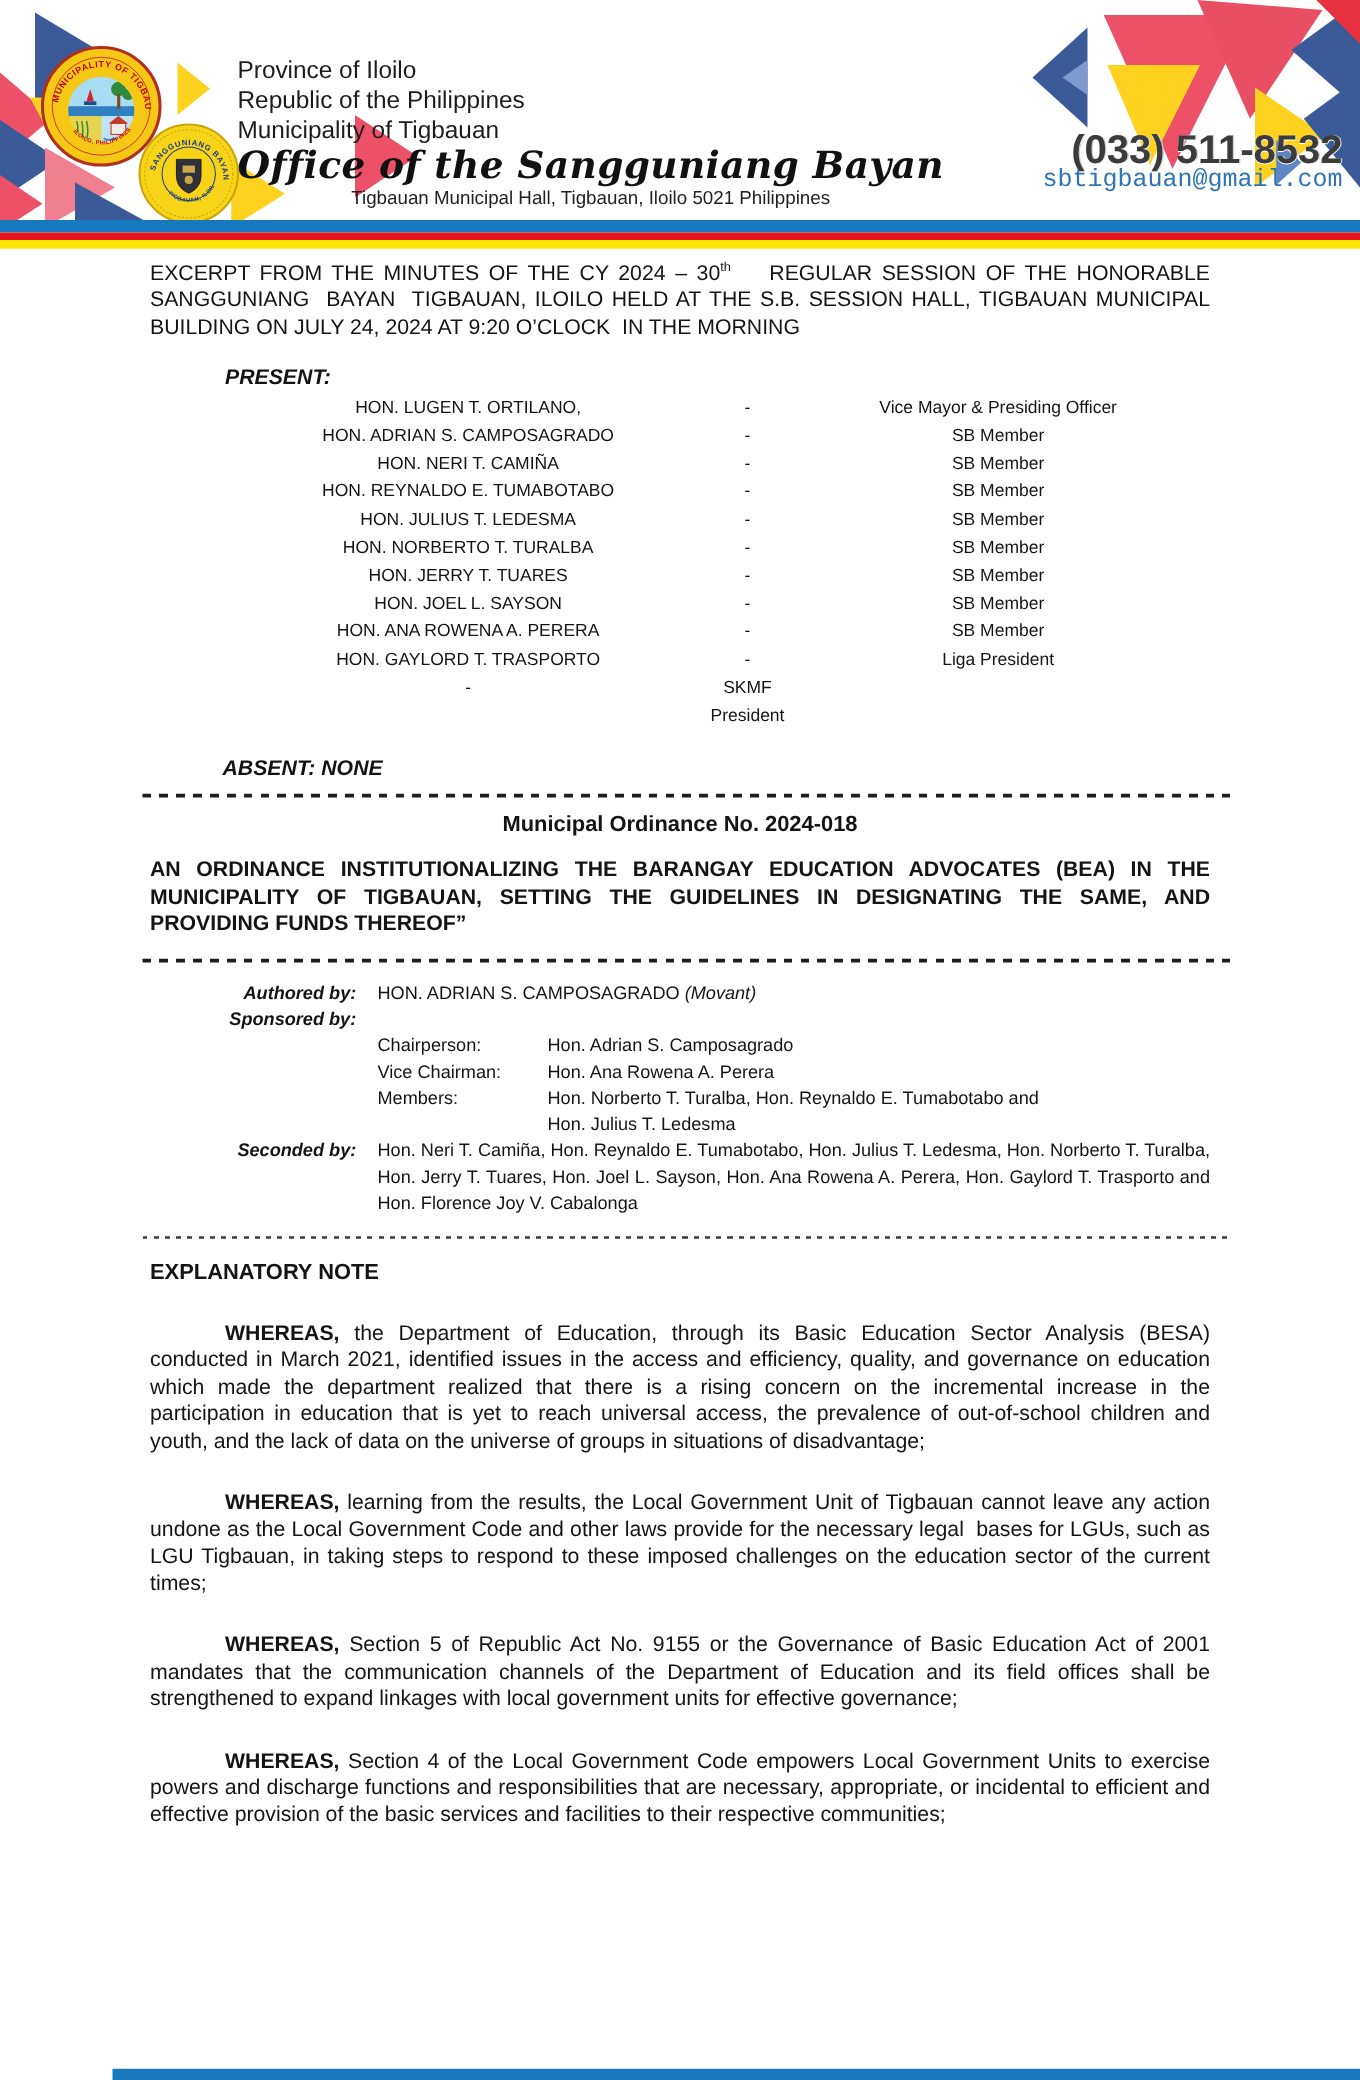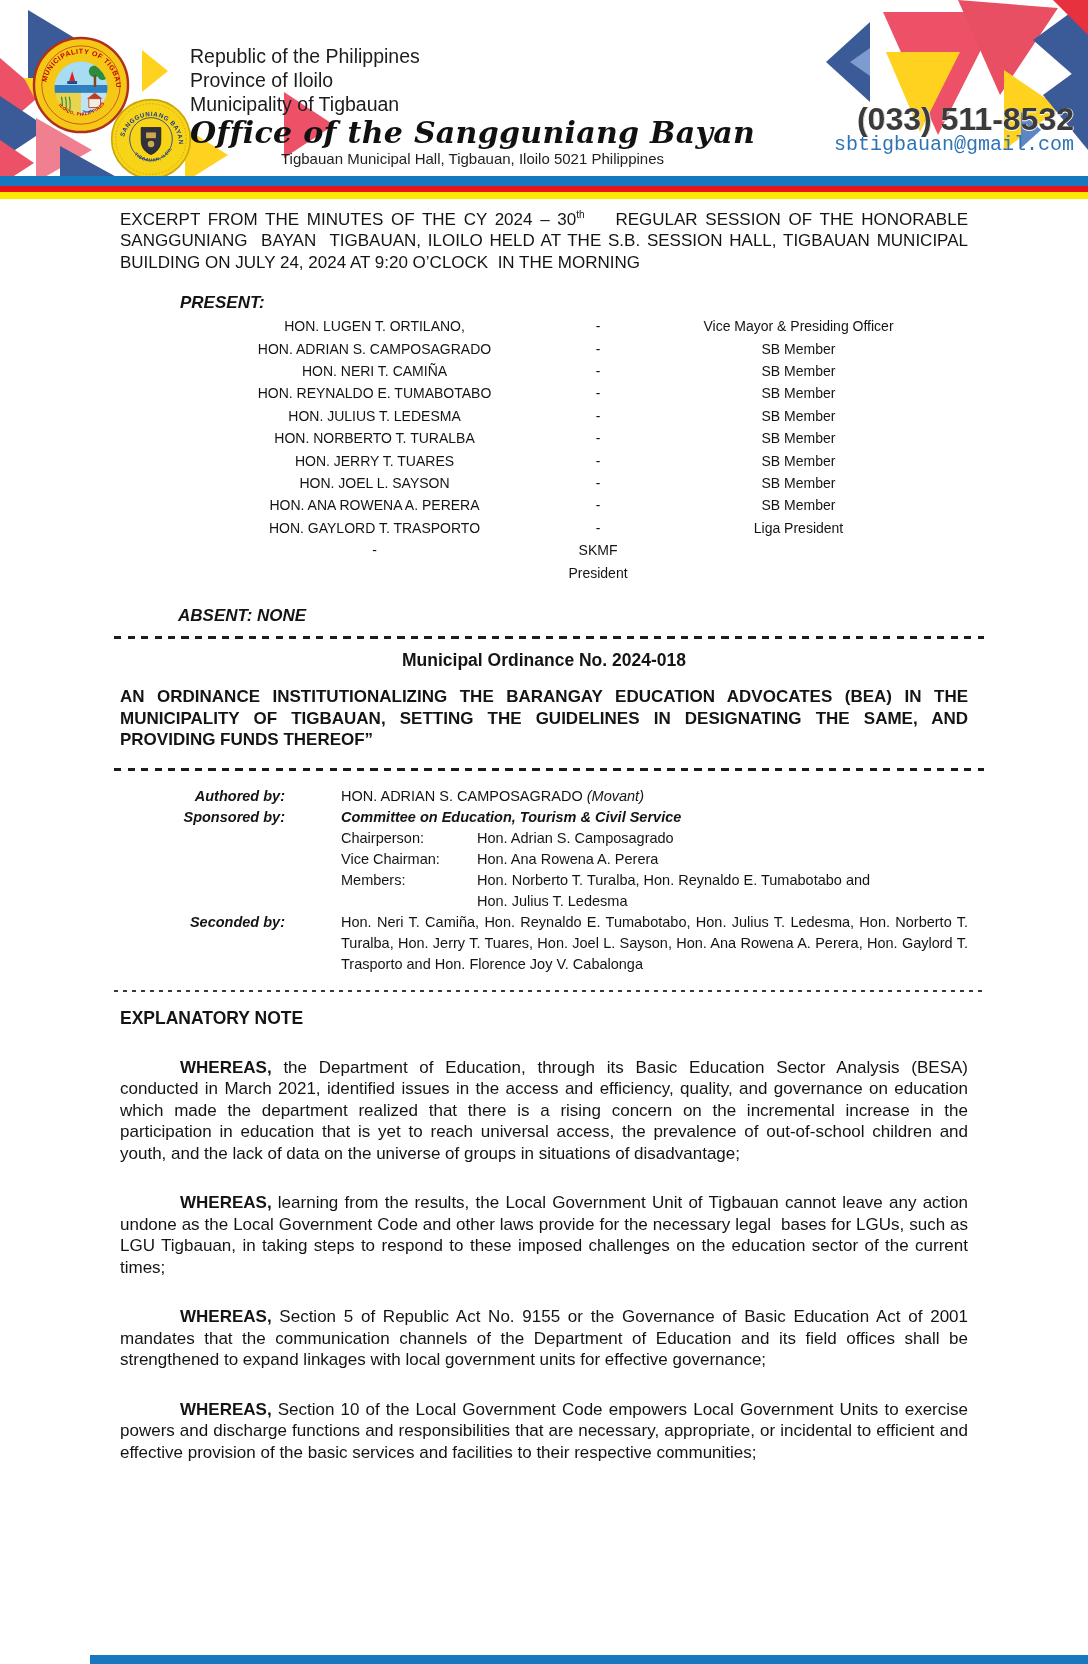--- a/index.html
+++ b/index.html
@@ -49,21 +49,21 @@
   .sep { margin-top:10px; height:3px; width:870px; margin-left:-6px;
          background:repeating-linear-gradient(90deg,#1d1d1d 0 7px,transparent 7px 13.5px); }
   .sep-fine { margin-top:15px; height:2px; width:870px; margin-left:-6px;
          background:repeating-linear-gradient(90deg,#3a3a3a 0 4px,transparent 4px 9px); }
 
   .ord-number { margin-top:11px; text-align:center; font-weight:bold; font-size:17.5px; }
   .ord-title  { margin-top:15px; font-weight:bold; font-size:17px;
                 line-height:21.5px; text-align:justify; }
 
   .attribution { margin-top:15px; font-size:14.5px; line-height:21px; }
-  .attr-row { display:grid; grid-template-columns:165px 1fr; column-gap:56px; }
+  .attr-row { display:grid; grid-template-columns:165px 1fr; column-gap:17px; }
   .attr-label { text-align:right; font-weight:bold; font-style:italic; }
   .attr-bold-italic { font-weight:bold; font-style:italic; }
   .attr-sub { display:grid; grid-template-columns:136px 1fr; }
   .attr-note { font-style:italic; }
   .attr-seconded { text-align:justify; }
 
   .expl-heading { margin-top:16px; text-align:left; font-weight:bold; font-size:17.5px; }
   .whereas { font-size:17px; line-height:21.5px; text-align:justify;
              text-indent:60px; margin:28px 0 0 0; }
   .whereas .lead { font-weight:bold; }
@@ -149,22 +149,22 @@
       <circle cx="50" cy="50" r="26" fill="#f7d417" stroke="#1a3a8c" stroke-width="1"></circle>
       <path d="M38,36 h24 v16 c0,10 -7,15 -12,17 c-5,-2 -12,-7 -12,-17 z" fill="#31313d" stroke="#111" stroke-width="0.8"></path>
       <rect x="44" y="42" width="12" height="7" fill="#caa94a"></rect>
       <circle cx="50" cy="56" r="4" fill="#caa94a"></circle>
       <text font-size="5.6" font-weight="bold" fill="#1a3a8c" letter-spacing="0.5" font-family="Liberation Sans, sans-serif">
         <textPath href="#s2bot" startOffset="16%">TIGBAUAN, ILOILO</textPath>
       </text>
     </svg>
 
     <div class="header-text">
+      <div class="h-line">Province of Iloilo</div>
       <div class="h-line">Republic of the Philippines</div>
-      <div class="h-line">Province of Iloilo</div>
       <div class="h-line">Municipality of Tigbauan</div>
       <div class="h-office">Office of the Sangguniang Bayan</div>
       <div class="h-address">Tigbauan Municipal Hall, Tigbauan, Iloilo 5021 Philippines</div>
     </div>
 
     <div class="contact">
       <div class="c-phone">(033) 511-8532</div>
       <div class="c-email">sbtigbauan@gmail.com</div>
     </div>
 
@@ -247,21 +247,20 @@
 
     <div class="sep" style="margin-top:7px"></div>
 
     <div class="attribution">
       <div class="attr-row">
         <span class="attr-label">Authored by:</span>
         <span><span>HON. ADRIAN S. CAMPOSAGRADO </span><span class="attr-note">(Movant)</span></span>
       </div>
       <div class="attr-row">
         <span class="attr-label">Sponsored by:</span>
-        <span class="attr-bold-italic">Committee on Education, Tourism &amp; Civil Service</span>
       </div>
       <div class="attr-row">
         <span class="attr-label"></span>
         <span class="attr-sub">
           <span>Chairperson:</span>
           <span>Hon. Adrian S. Camposagrado</span>
         </span>
       </div>
       <div class="attr-row">
         <span class="attr-label"></span>
@@ -286,18 +285,18 @@
     <div class="sep-fine"></div>
 
     <div class="expl-heading">EXPLANATORY NOTE</div>
 
     <p class="whereas"><span class="lead">WHEREAS,</span><span> the Department of Education, through its Basic Education Sector Analysis (BESA) conducted in March 2021, identified issues in the access and efficiency, quality, and governance on education which made the department realized that there is a rising concern on the incremental increase in the participation in education that is yet to reach universal access, the prevalence of out-of-school children and youth, and the lack of data on the universe of groups in situations of disadvantage;</span></p>
 
     <p class="whereas"><span class="lead">WHEREAS,</span><span> learning from the results, the Local Government Unit of Tigbauan cannot leave any action undone as the Local Government Code and other laws provide for the necessary legal&nbsp; bases for LGUs, such as LGU Tigbauan, in taking steps to respond to these imposed challenges on the education sector of the current times;</span></p>
 
     <p class="whereas"><span class="lead">WHEREAS,</span><span> Section 5 of Republic Act No. 9155 or the Governance of Basic Education Act of 2001 mandates that the communication channels of the Department of Education and its field offices shall be strengthened to expand linkages with local government units for effective governance;</span></p>
 
-    <p class="whereas"><span class="lead">WHEREAS,</span><span> Section 10 of the Local Government Code empowers Local Government Units to exercise powers and discharge functions and responsibilities that are necessary, appropriate, or incidental to efficient and effective provision of the basic services and facilities to their respective communities;</span></p>
+    <p class="whereas"><span class="lead">WHEREAS,</span><span> Section 4 of the Local Government Code empowers Local Government Units to exercise powers and discharge functions and responsibilities that are necessary, appropriate, or incidental to efficient and effective provision of the basic services and facilities to their respective communities;</span></p>
 
   </div>
 
   <div class="footer-bar"></div>
 </div>
 
 </body></html>

